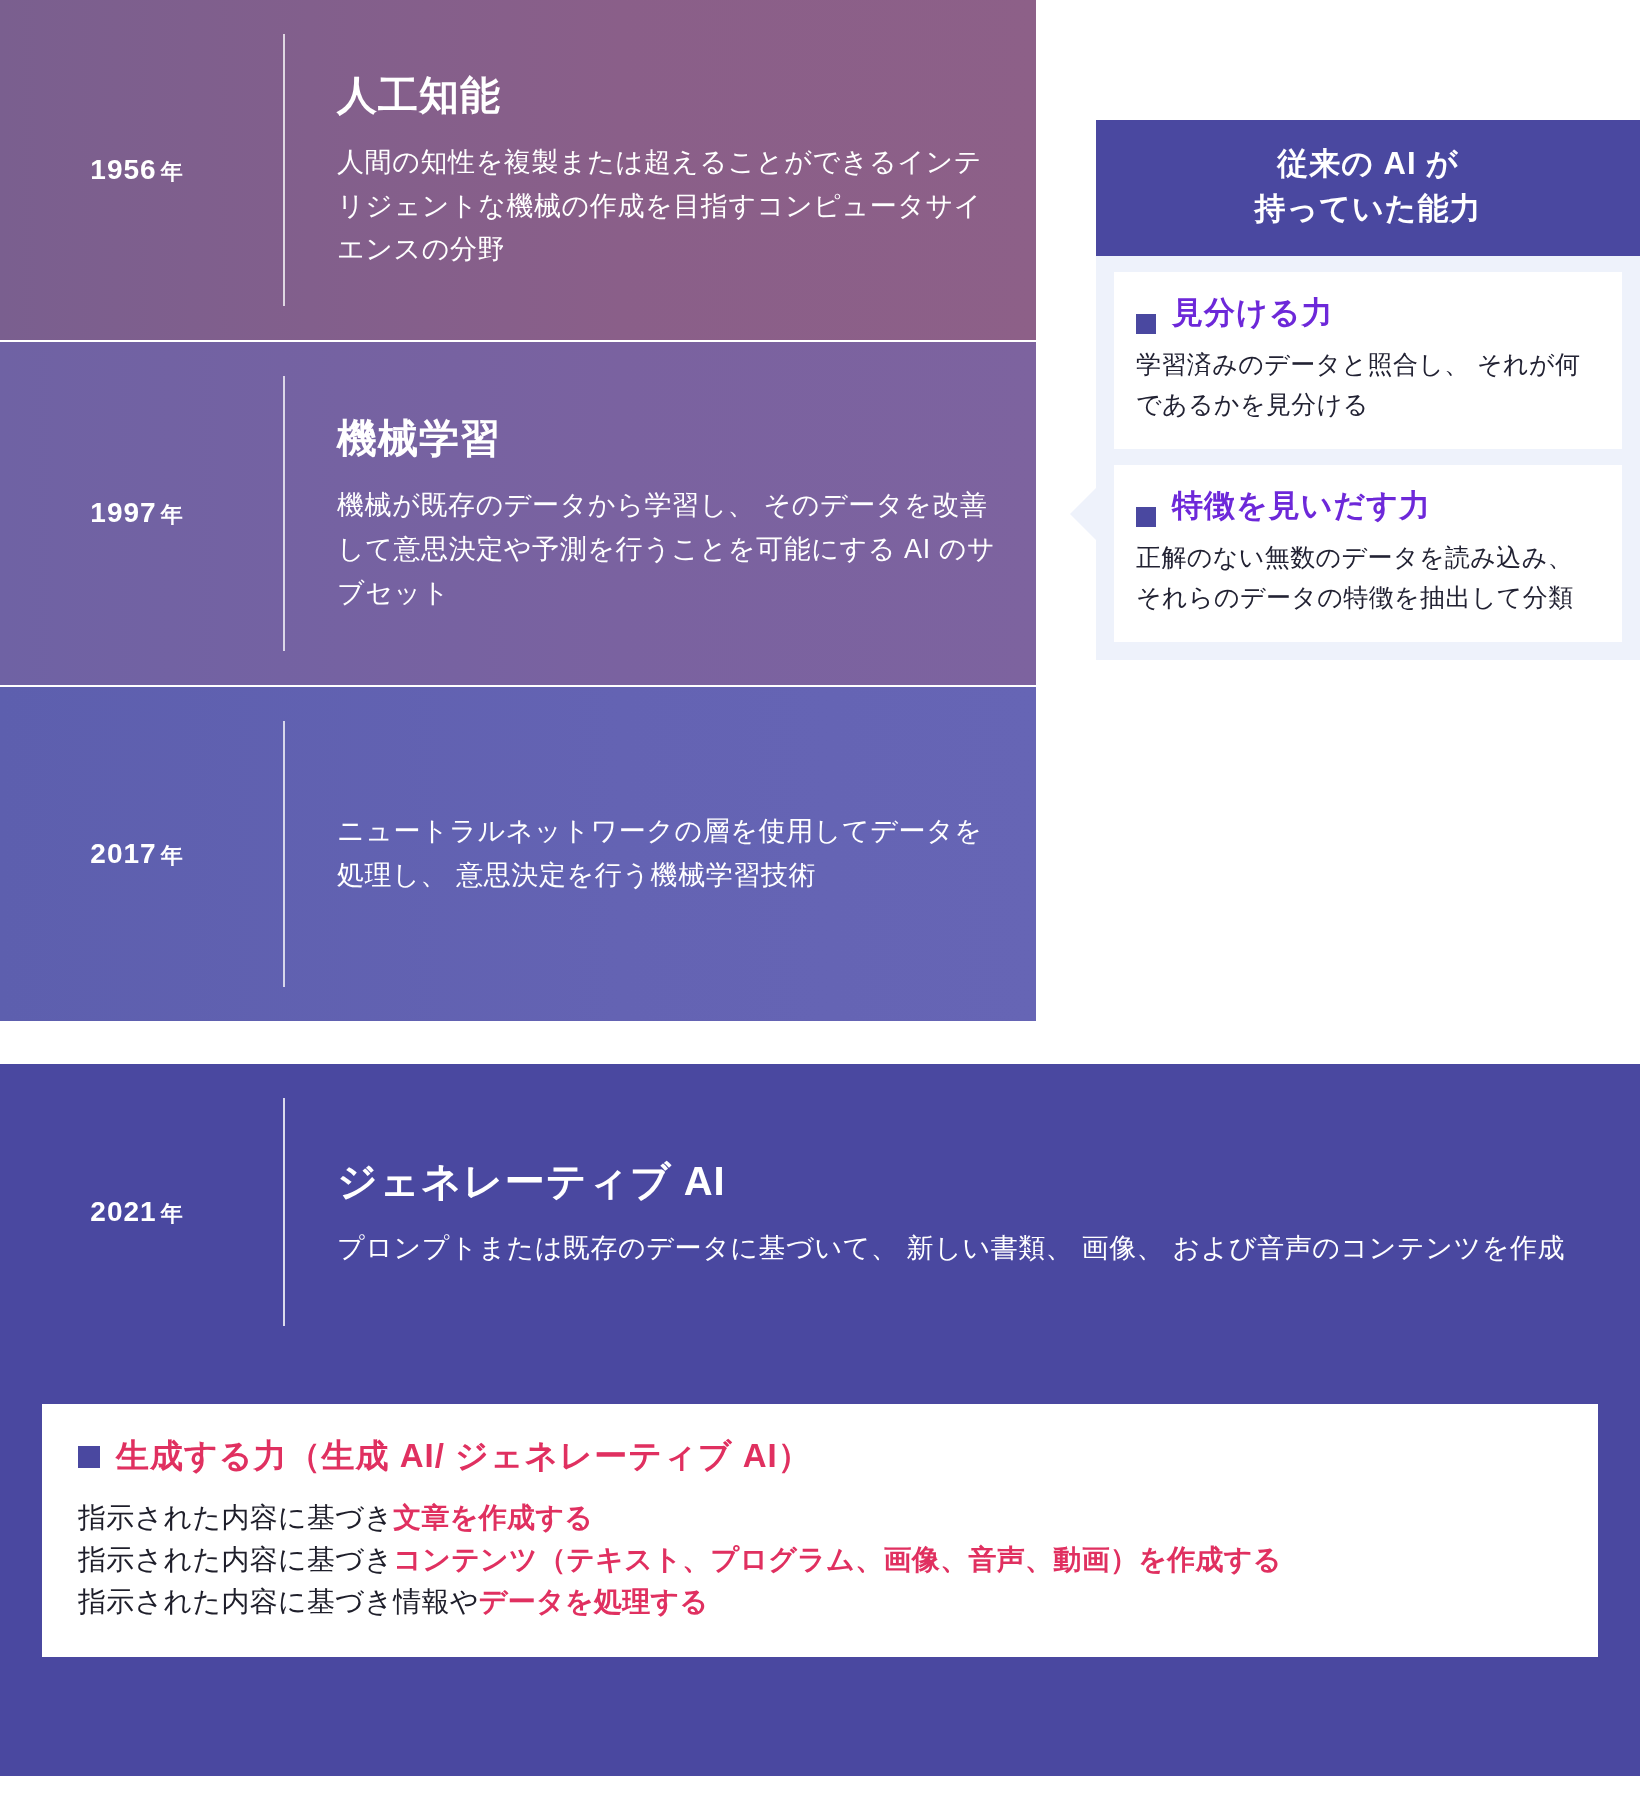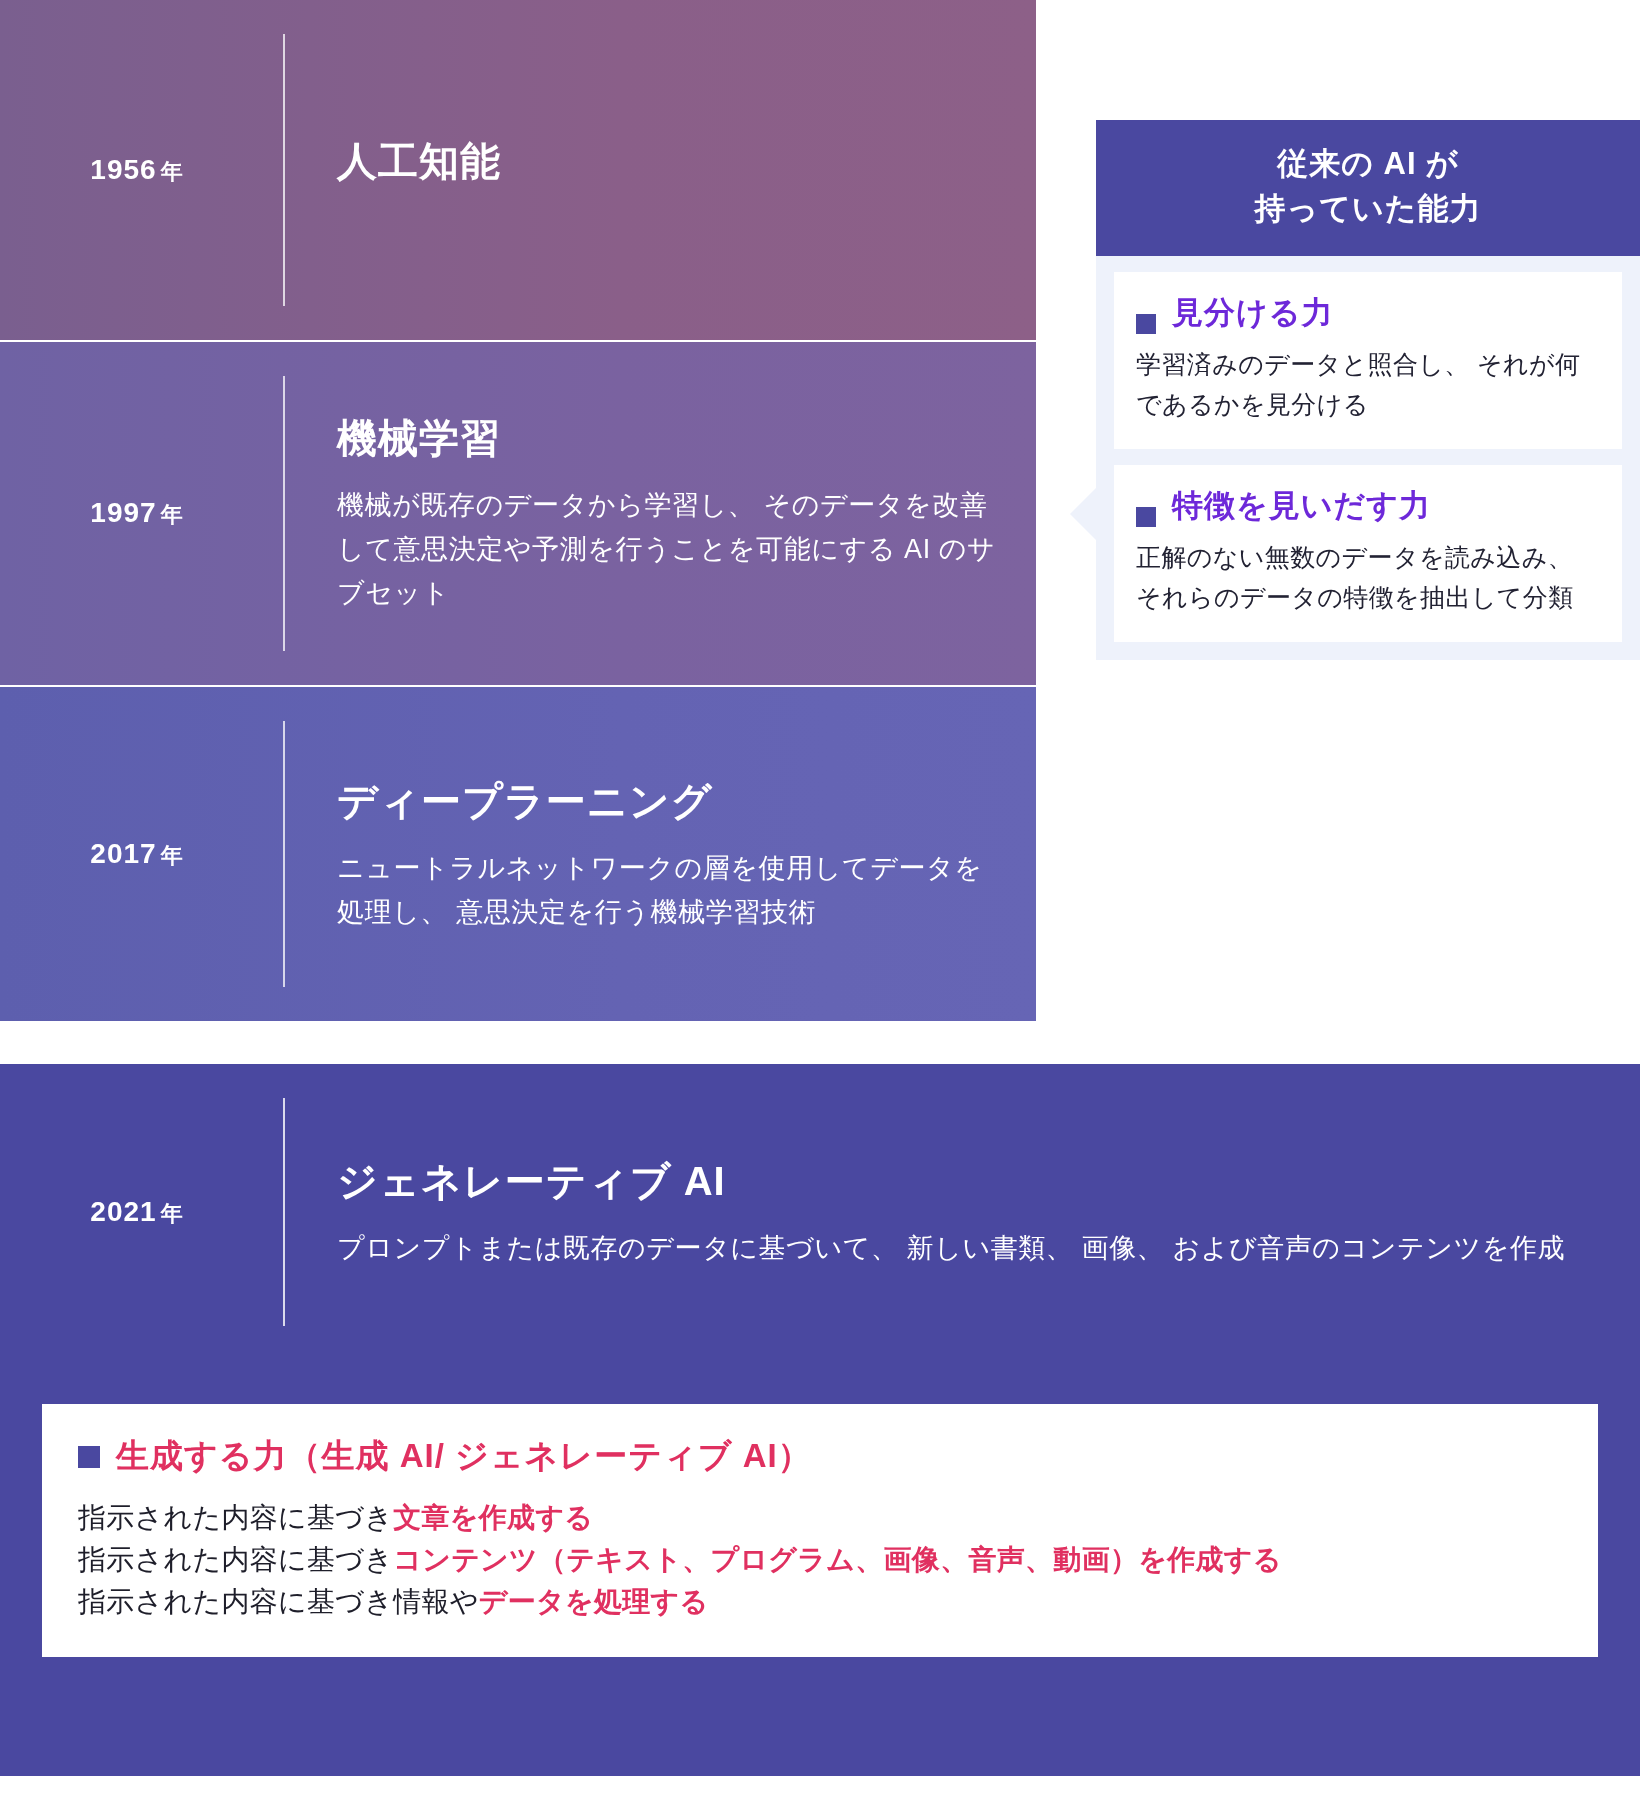--- a/index.html
+++ b/index.html
@@ -182,41 +182,41 @@
 
 <div id="page">
 
   <div class="tl-row" id="row-ai">
     <div class="year-col">
       <span class="year-num">1956</span><span class="year-suffix">年</span>
     </div>
     <div class="divider"></div>
     <div class="body-col">
       <div class="tl-title">人工知能</div>
+      <div class="tl-desc">人間の知性を複製または超えることができるインテリジェントな機械の作成を目指すコンピュータサイエンスの分野</div>
     </div>
   </div>
 
   <div class="tl-row" id="row-ml">
     <div class="year-col">
       <span class="year-num">1997</span><span class="year-suffix">年</span>
     </div>
     <div class="divider"></div>
     <div class="body-col">
       <div class="tl-title">機械学習</div>
       <div class="tl-desc">機械が既存のデータから学習し、 そのデータを改善して意思決定や予測を行うことを可能にする AI のサブセット</div>
     </div>
   </div>
 
   <div class="tl-row" id="row-dl">
     <div class="year-col">
       <span class="year-num">2017</span><span class="year-suffix">年</span>
     </div>
     <div class="divider"></div>
     <div class="body-col">
-      <div class="tl-title">ディープラーニング</div>
       <div class="tl-desc">ニュートラルネットワークの層を使用してデータを処理し、 意思決定を行う機械学習技術</div>
     </div>
   </div>
 
   <div id="legacy-panel">
     <div id="legacy-header">
       <div>従来の AI が</div>
       <div>持っていた能力</div>
     </div>
     <div id="legacy-body">

